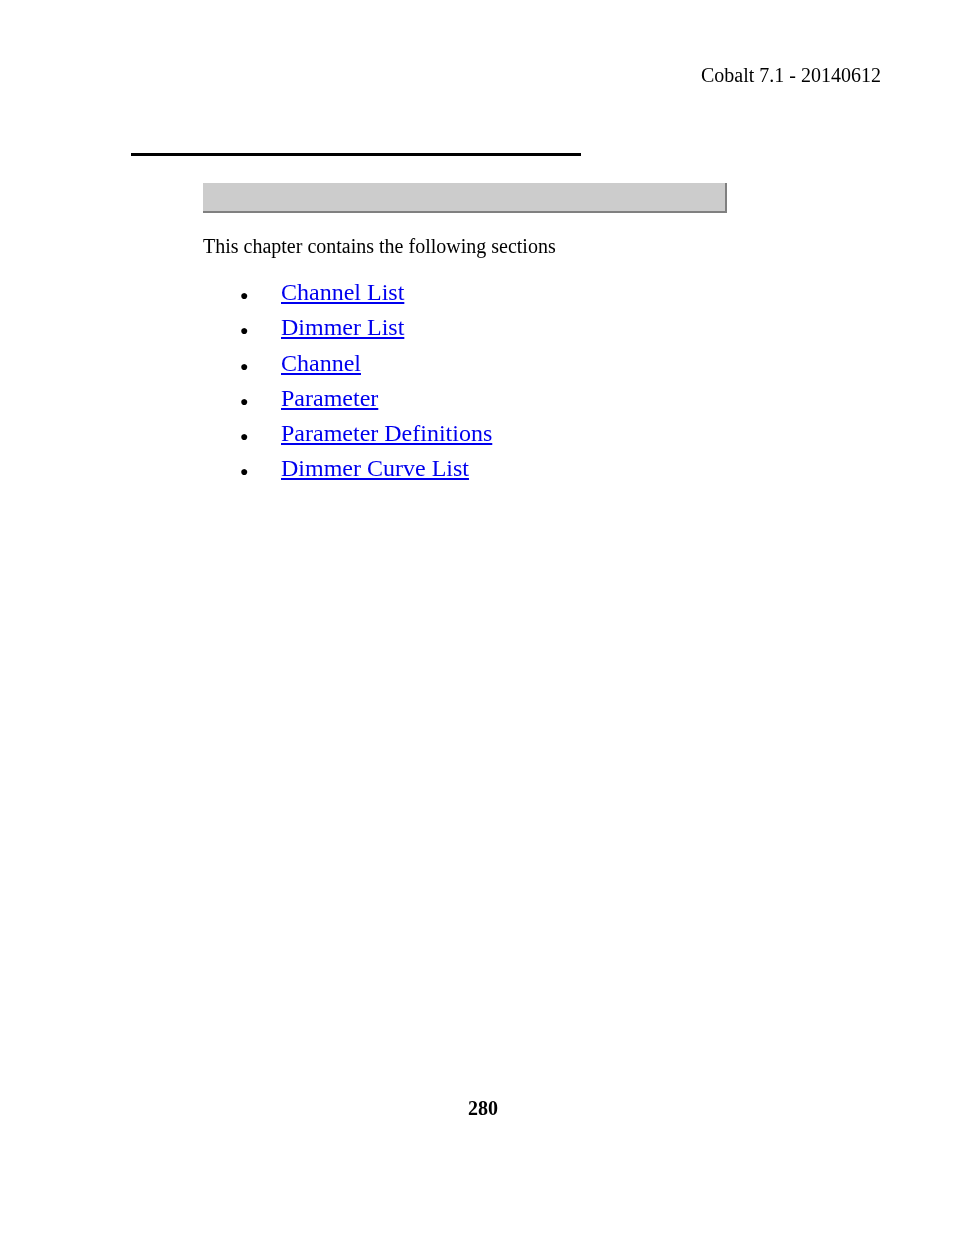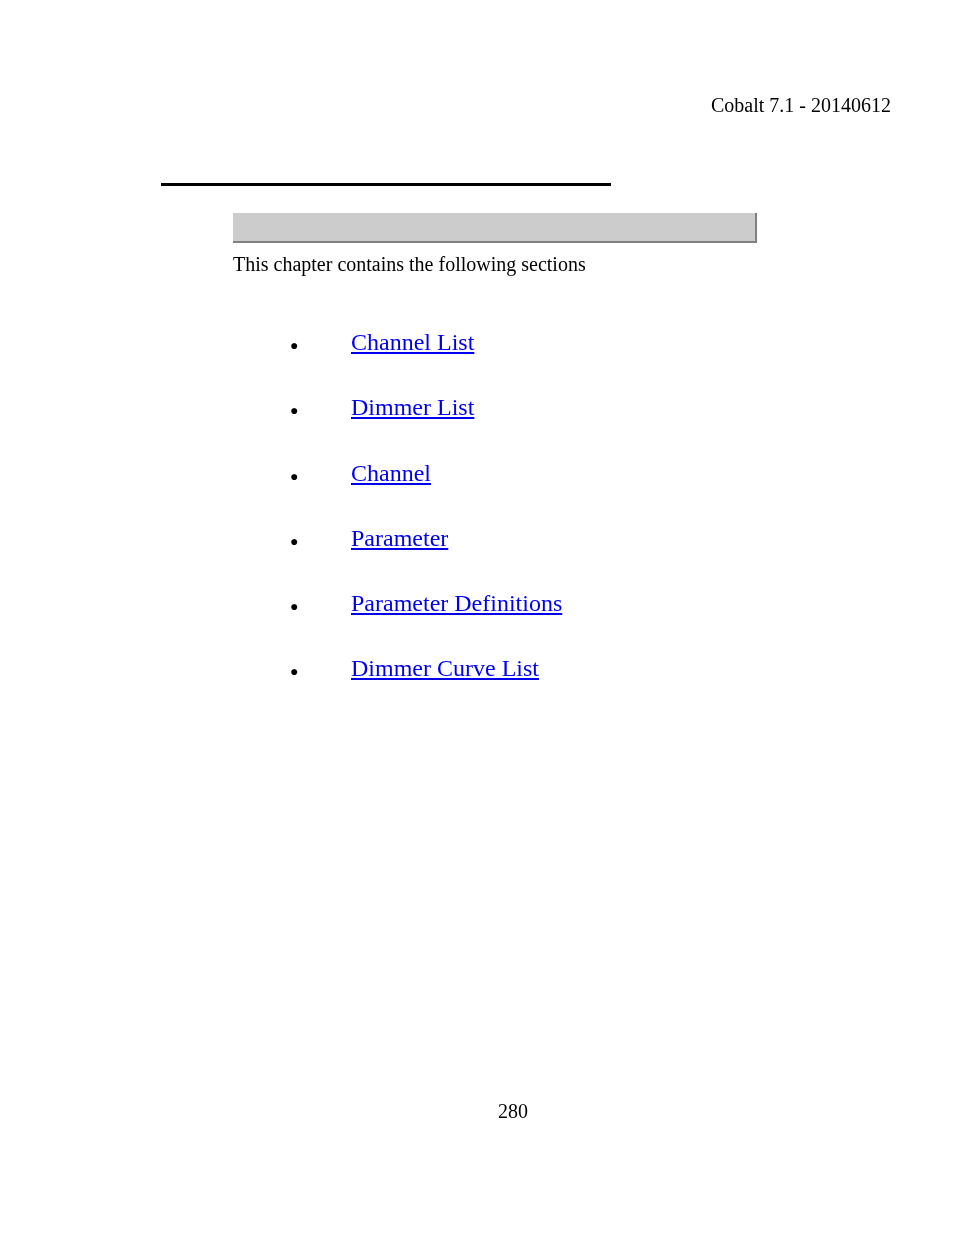--- a/index.html
+++ b/index.html
@@ -1,16 +1,16 @@
 <!DOCTYPE html>
 <html><head>
   <meta charset="utf-8">
   <style>
     * {
-      margin: 12px;
+      margin: 2px;
       padding: 0;
       box-sizing: border-box;
     }
     body {
       width: 954px;
       height: 1235px;
       background: #ffffff;
       font-family: "Times New Roman", Times, serif;
       position: relative;
     }
@@ -34,21 +34,21 @@
       top: 177px;
       left: 197px;
       width: 524px;
       height: 30px;
       background: #cccccc;
       border-right: 2px solid #808080;
       border-bottom: 2px solid #808080;
     }
     .intro-text {
       position: absolute;
-      top: 217px;
+      top: 229px;
       left: 197px;
       font-size: 20px;
       color: #000;
     }
     .link-list {
       position: absolute;
       top: 268px;
       left: 227px;
       list-style: none;
     }
@@ -67,25 +67,26 @@
       text-align: left;
       padding-left: 3px;
     }
     .link-list a {
       color: #0000ee;
       text-decoration: underline;
       font-size: 24px;
     }
     .page-number {
       position: absolute;
-      bottom: 124px;
+      bottom: 117px;
       left: 50%;
       transform: translateX(-50%);
       font-size: 20px;
       color: #000;
+      font-weight: bold;
     }
   </style>
 </head>
 <body>
 
 <div class="header-text">Cobalt 7.1 - 20140612</div>
 
 <div class="horizontal-rule"></div>
 
 <div class="gray-box"></div>

